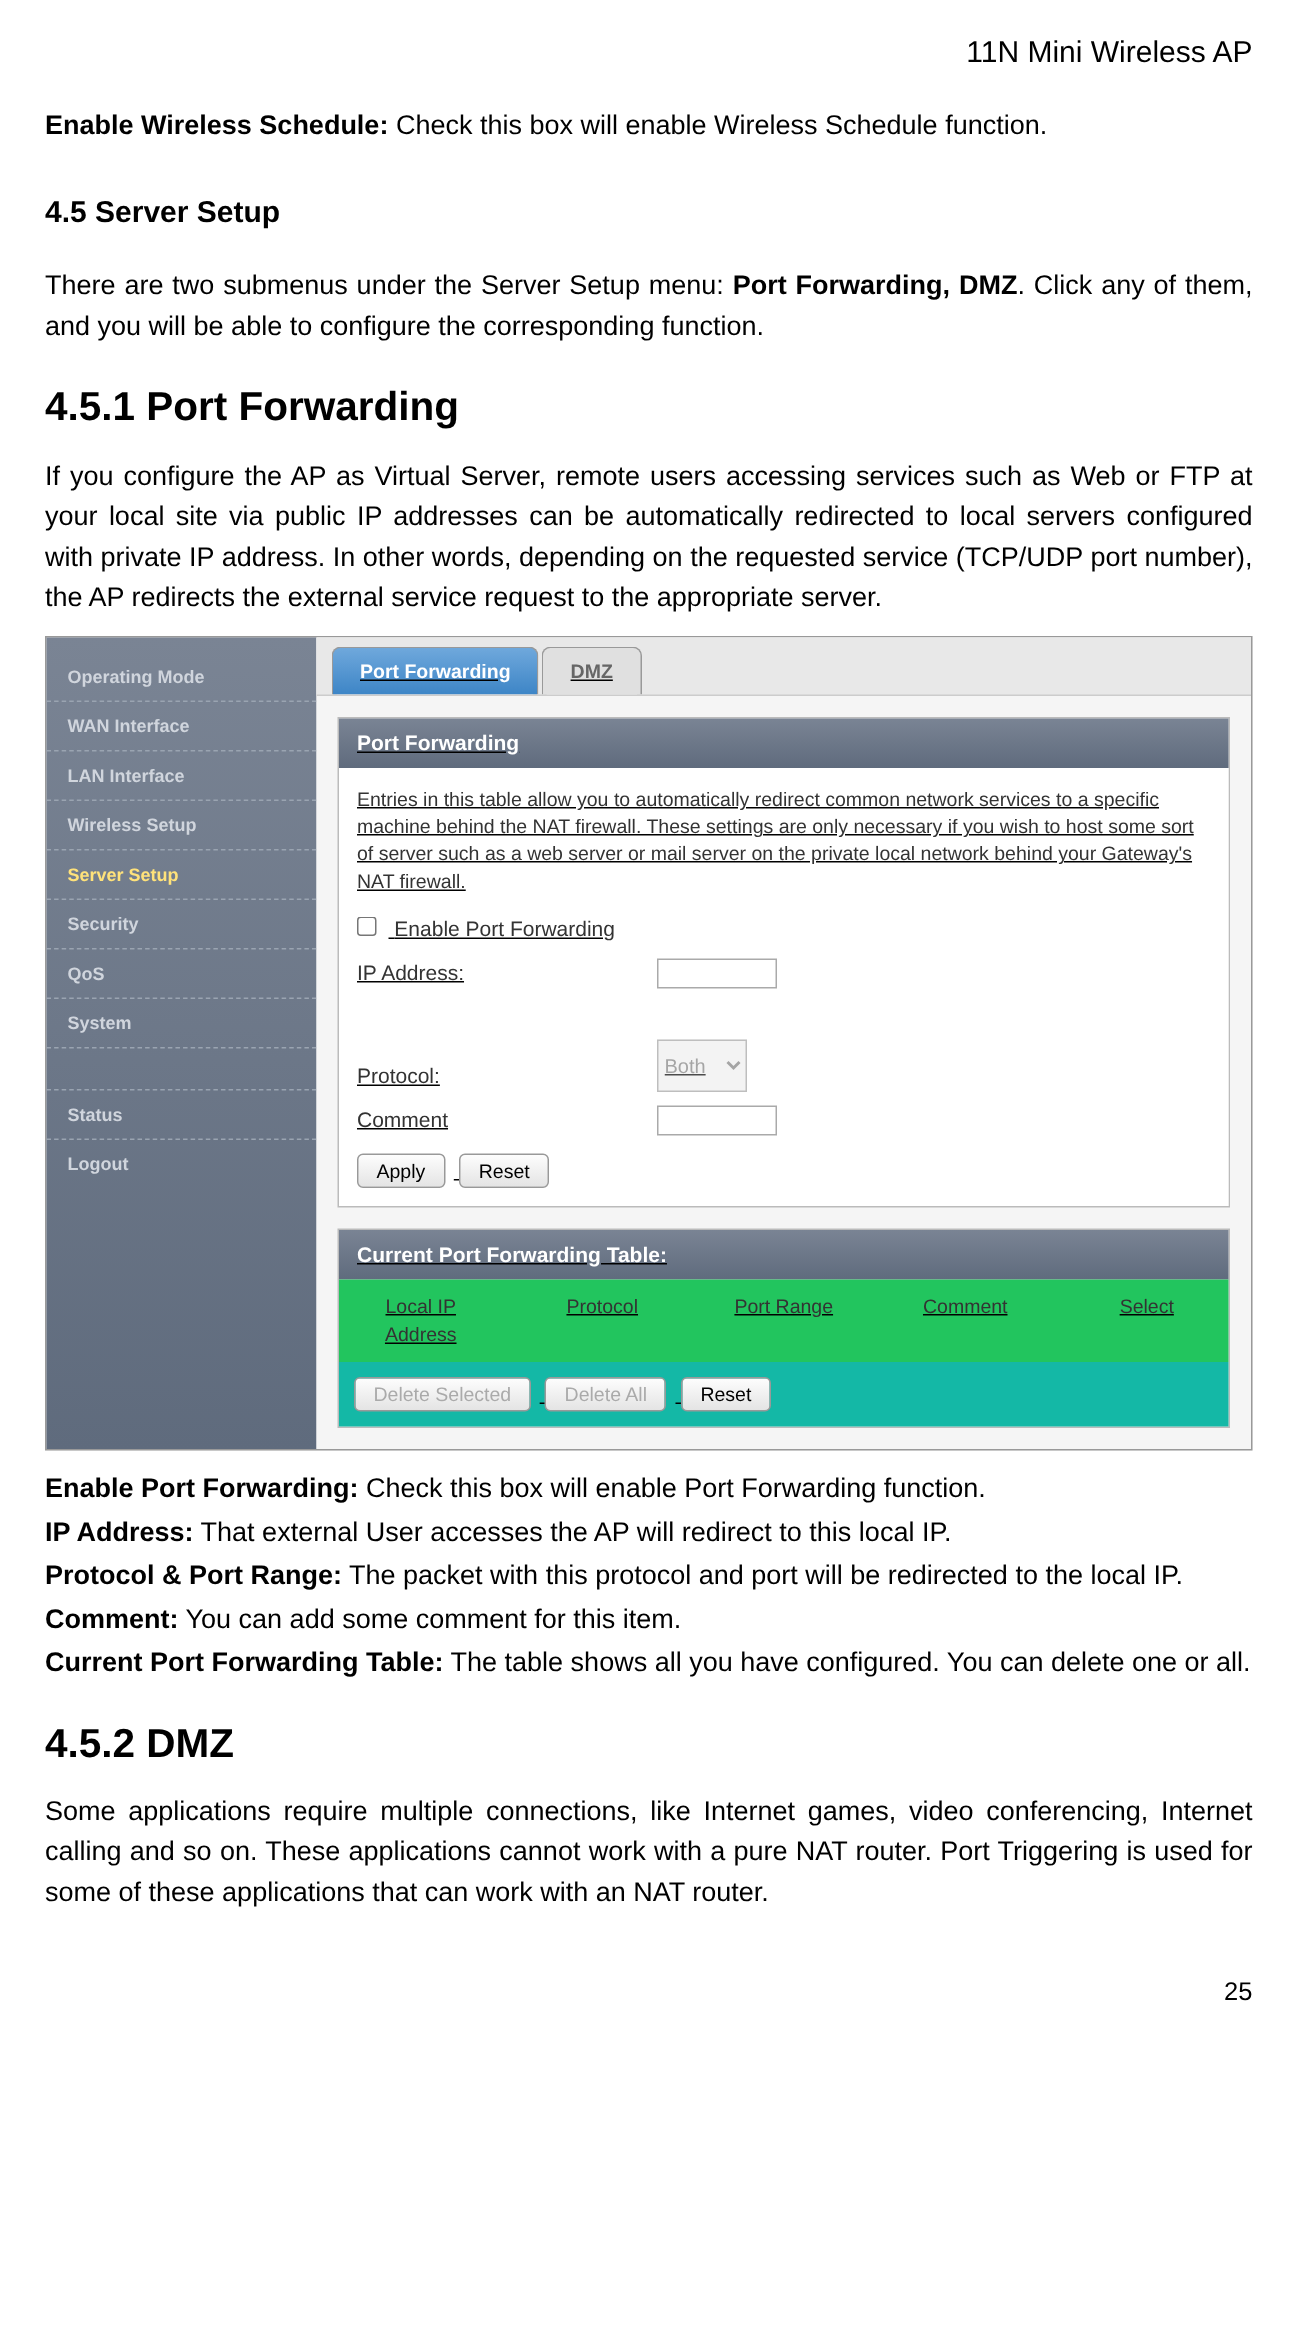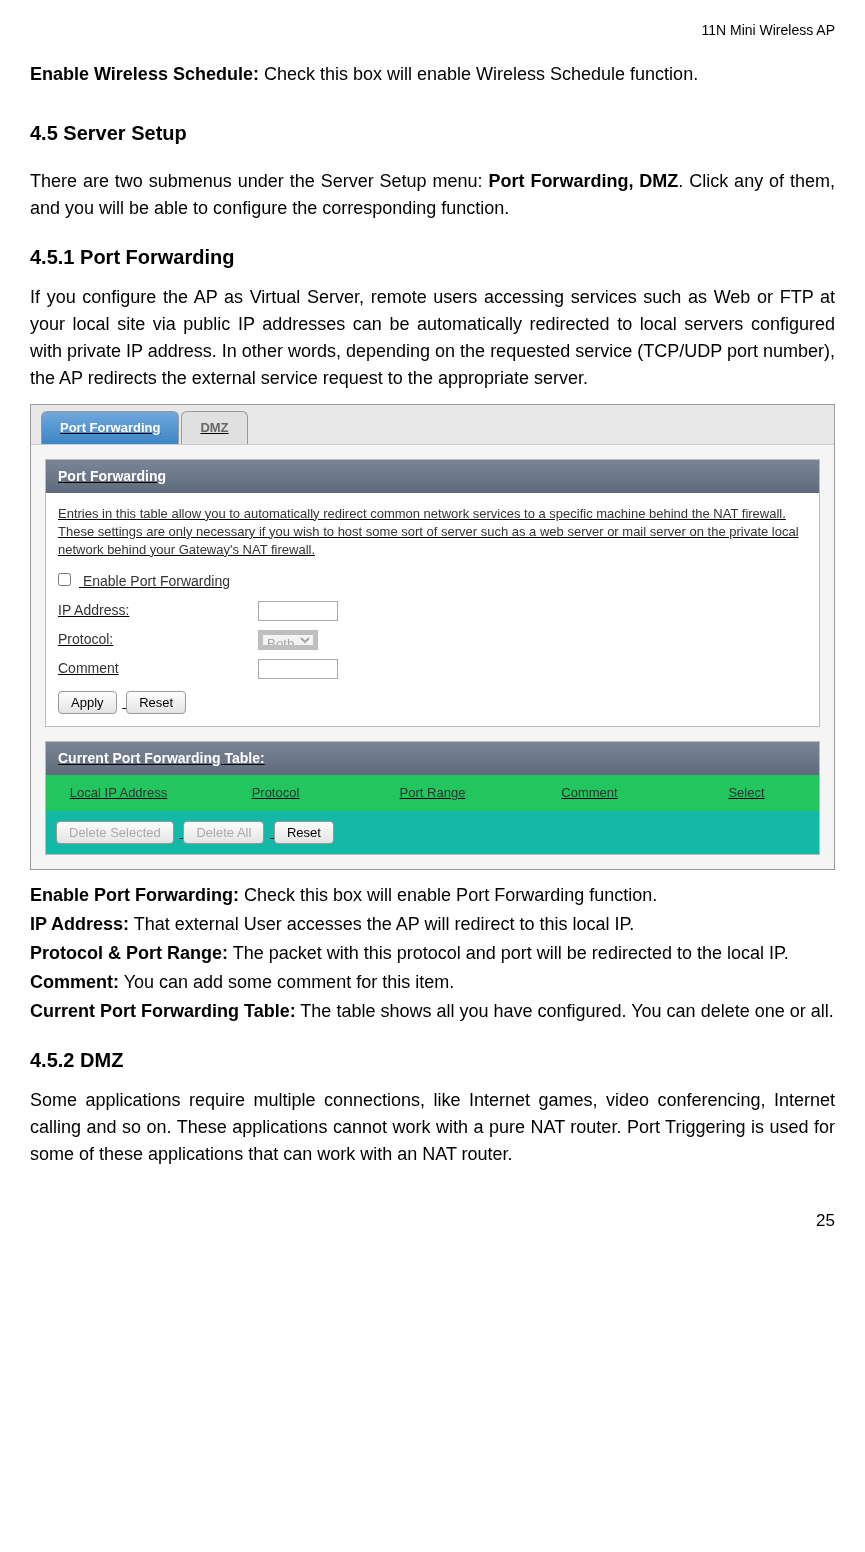--- a/index.html
+++ b/index.html
@@ -6,37 +6,37 @@
     body {
       font-family: Arial, sans-serif;
       width: 865px;
       padding: 20px 30px;
       font-size: 18px;
       line-height: 1.5;
       color: #000;
     }
     .header-right {
       text-align: right;
-      font-size: 14px;
+      font-size: 20px;
       margin-bottom: 20px;
     }
     .page-number {
       text-align: right;
       font-size: 17px;
       margin-top: 40px;
     }
     .definition-para { margin-bottom: 28px; }
     .definition-para .label { font-weight: bold; }
     h2.section {
       font-size: 20px;
       font-weight: bold;
       margin: 30px 0 20px 0;
     }
     h3.subsection {
-      font-size: 20px;
+      font-size: 27px;
       font-weight: bold;
       margin: 20px 0 12px 0;
     }
     p.body-text { text-align: justify; margin-bottom: 2px; }
     .screenshot {
       display: flex;
       width: 100%;
       border: 1px solid #999;
       background: #f0f0f0;
       margin: 12px 0;
@@ -120,23 +120,24 @@
       flex: 0 0 200px;
       color: #333;
     }
     .form-row input[type="text"] {
       border: 1px solid #aaa;
       height: 20px;
       width: 80px;
       padding: 0 2px;
     }
     .form-row select {
-      border: 5px solid #a3a3a3;
-      height: 20px;
+      border: 1px solid #a3a3a3;
+      height: 35px;
       width: 60px;
+      margin-top: 26px;
     }
     .form-row input[type="checkbox"] {
       margin-right: 8px;
     }
     .btn-row { margin-top: 12px; }
     button.ui-btn {
       background: linear-gradient(to bottom, #fdfdfd, #e4e4e4);
       border: 1px solid #999;
       border-radius: 4px;
       padding: 3px 12px;
@@ -177,20 +178,33 @@
 
 <p class="body-text">
   <span>There are two submenus under the Server Setup menu: </span><strong>Port Forwarding, DMZ</strong><span>. Click any of them, and you will be able to configure the corresponding function.</span>
 </p>
 
 <h3 class="subsection">4.5.1 Port Forwarding</h3>
 
 <p class="body-text">If you configure the AP as Virtual Server, remote users accessing services such as Web or FTP at your local site via public IP addresses can be automatically redirected to local servers configured with private IP address. In other words, depending on the requested service (TCP/UDP port number), the AP redirects the external service request to the appropriate server.</p>
 
 <div class="screenshot">
+  <div class="sidebar">
+    <div class="sidebar-item">Operating Mode</div>
+    <div class="sidebar-item">WAN Interface</div>
+    <div class="sidebar-item">LAN Interface</div>
+    <div class="sidebar-item">Wireless Setup</div>
+    <div class="sidebar-item active">Server Setup</div>
+    <div class="sidebar-item">Security</div>
+    <div class="sidebar-item">QoS</div>
+    <div class="sidebar-item">System</div>
+    <div class="sidebar-spacer"></div>
+    <div class="sidebar-item">Status</div>
+    <div class="sidebar-item no-border">Logout</div>
+  </div>
   <div class="main-area">
     <div class="tabs-row">
       <div class="tab active">Port Forwarding</div>
       <div class="tab inactive">DMZ</div>
     </div>
     <div class="panel">
       <div class="panel-header">Port Forwarding</div>
       <div class="panel-body">
         <div class="panel-desc">Entries in this table allow you to automatically redirect common network services to a specific machine behind the NAT firewall. These settings are only necessary if you wish to host some sort of server such as a web server or mail server on the private local network behind your Gateway's NAT firewall.</div>
         <div class="form-row">

